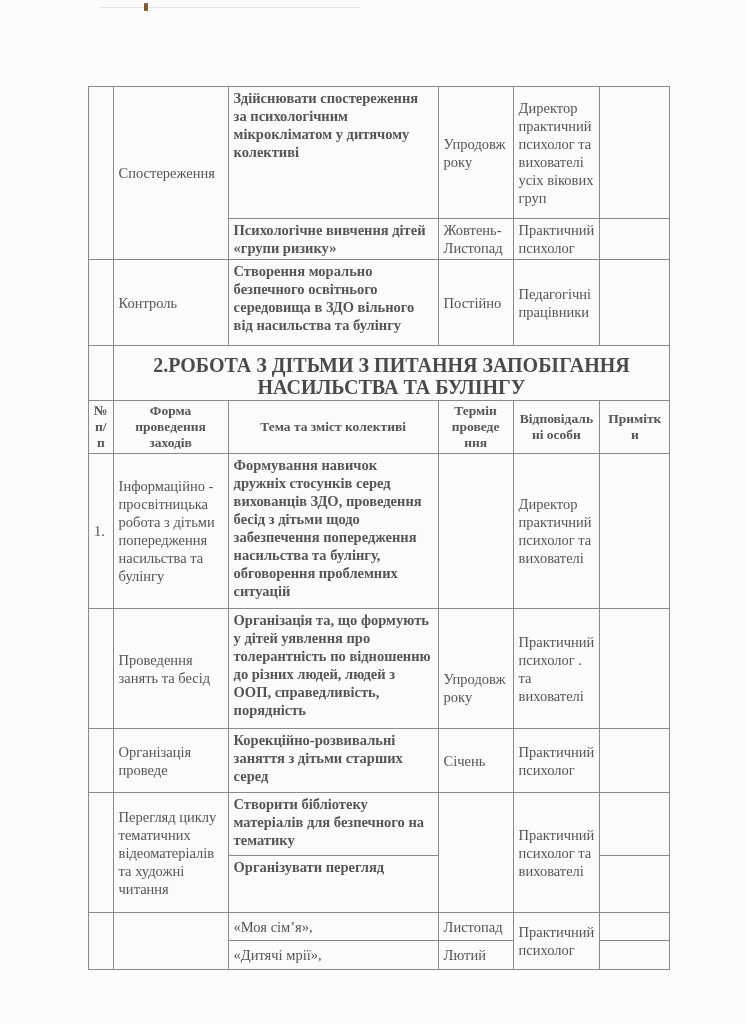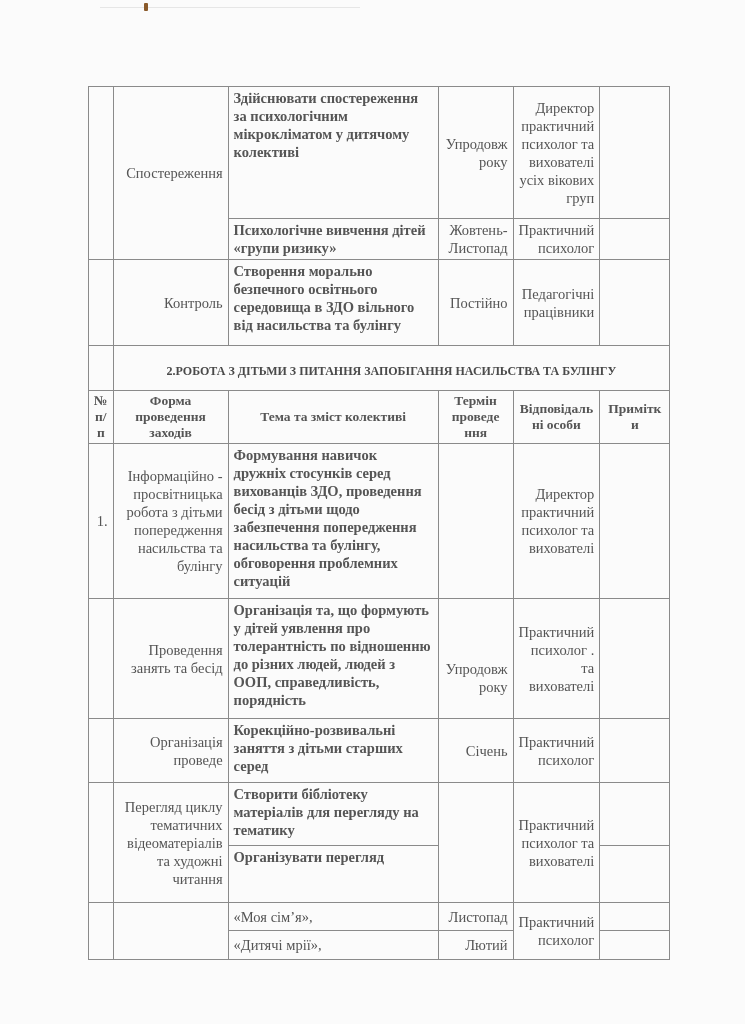--- a/index.html
+++ b/index.html
@@ -13,25 +13,25 @@
     position:absolute; left:88px; top:86px; border-collapse:collapse; table-layout:fixed;
     font-size:14.5px; line-height:18px;
   }
   table.doc td { border:1px solid #8a8a8a; padding:2px 5px; vertical-align:middle; }
   .c-no { width:22px; }
   .c-form { width:115px; }
   .c-topic { width:210px; }
   .c-term { width:75px; }
   .c-resp { width:80px; }
   .c-note { width:70px; }
-  .center { text-align:right; }
+  .center { text-align:left; }
   .bold { font-weight:normal; }
   .top { vertical-align:top !important;font-weight:bold; }
   .section-title {
-    text-align:center; font-weight:bold; font-size:12px; line-height:22px; color:#4a4a4a;
+    text-align:center; font-weight:bold; font-size:20px; line-height:22px; color:#4a4a4a;
     padding-top:8px !important; padding-bottom:2px !important;
   }
   .hdr td { font-weight:bold; text-align:center; font-size:13.5px; line-height:16px; }
 </style>
 </head>
 <body>
 
 <div class="scan-line"></div>
 <div class="scan-mark"></div>
 
@@ -107,21 +107,21 @@
     <td class="center bold">Організація проведе</td>
     <td class="top">Корекційно-розвивальні заняття з дітьми старших серед</td>
     <td class="center">Січень</td>
     <td class="center">Практичний психолог</td>
     <td></td>
   </tr>
 
   <tr style="height:63px">
     <td rowspan="2"></td>
     <td rowspan="2" class="center bold">Перегляд циклу тематичних відеоматеріалів та художні читання</td>
-    <td class="top">Створити бібліотеку матеріалів для перегляду на тематику</td>
+    <td class="top">Створити бібліотеку матеріалів для безпечного на тематику</td>
     <td rowspan="2" class="center"></td>
     <td rowspan="2" class="center">Практичний психолог та вихователі</td>
     <td></td>
   </tr>
   <tr style="height:57px">
     <td class="top">Організувати перегляд</td>
     <td></td>
   </tr>
 
   <tr style="height:28px">

